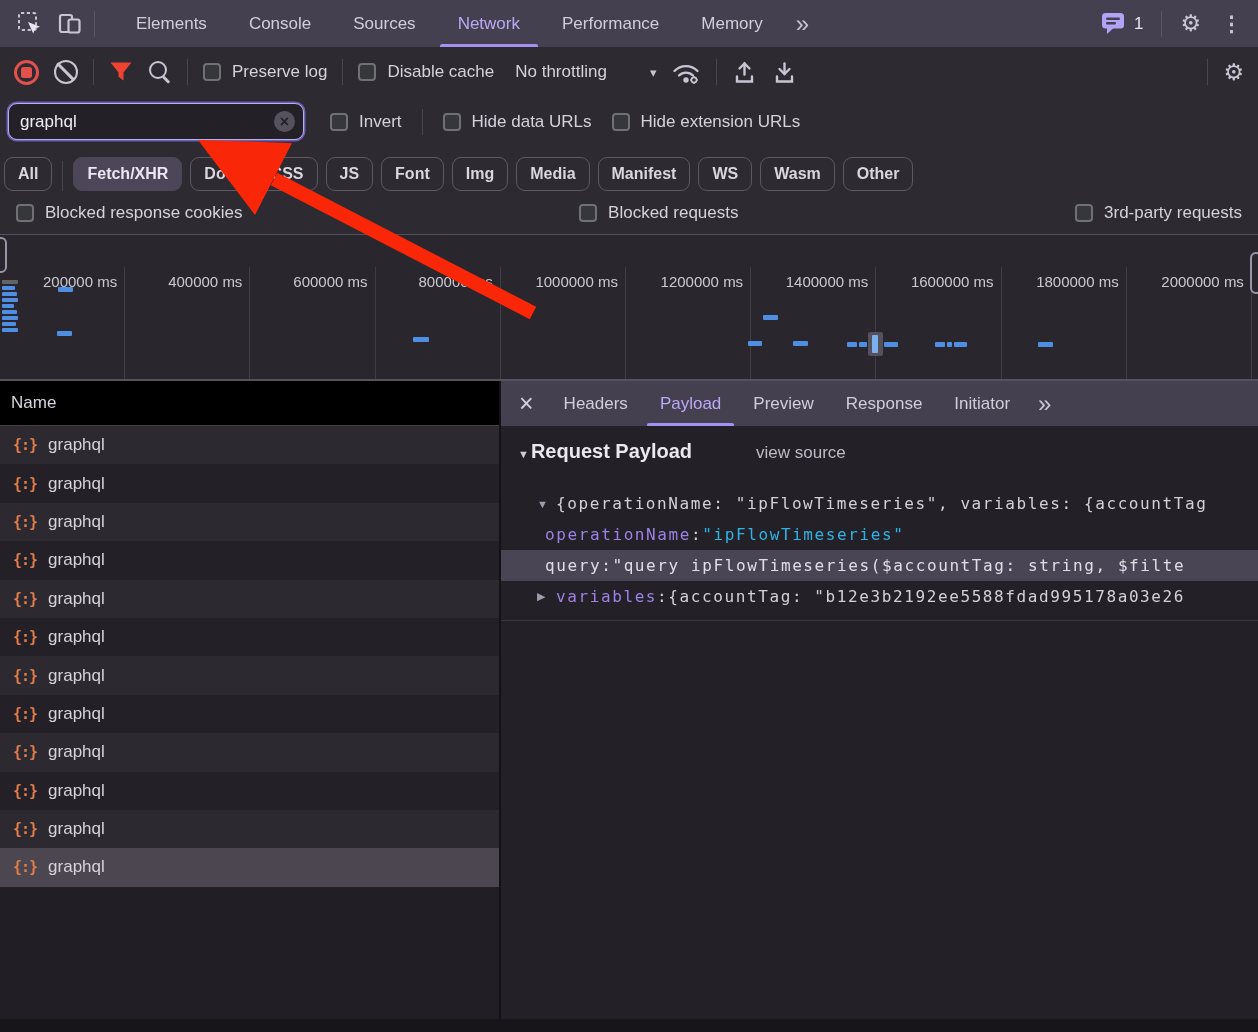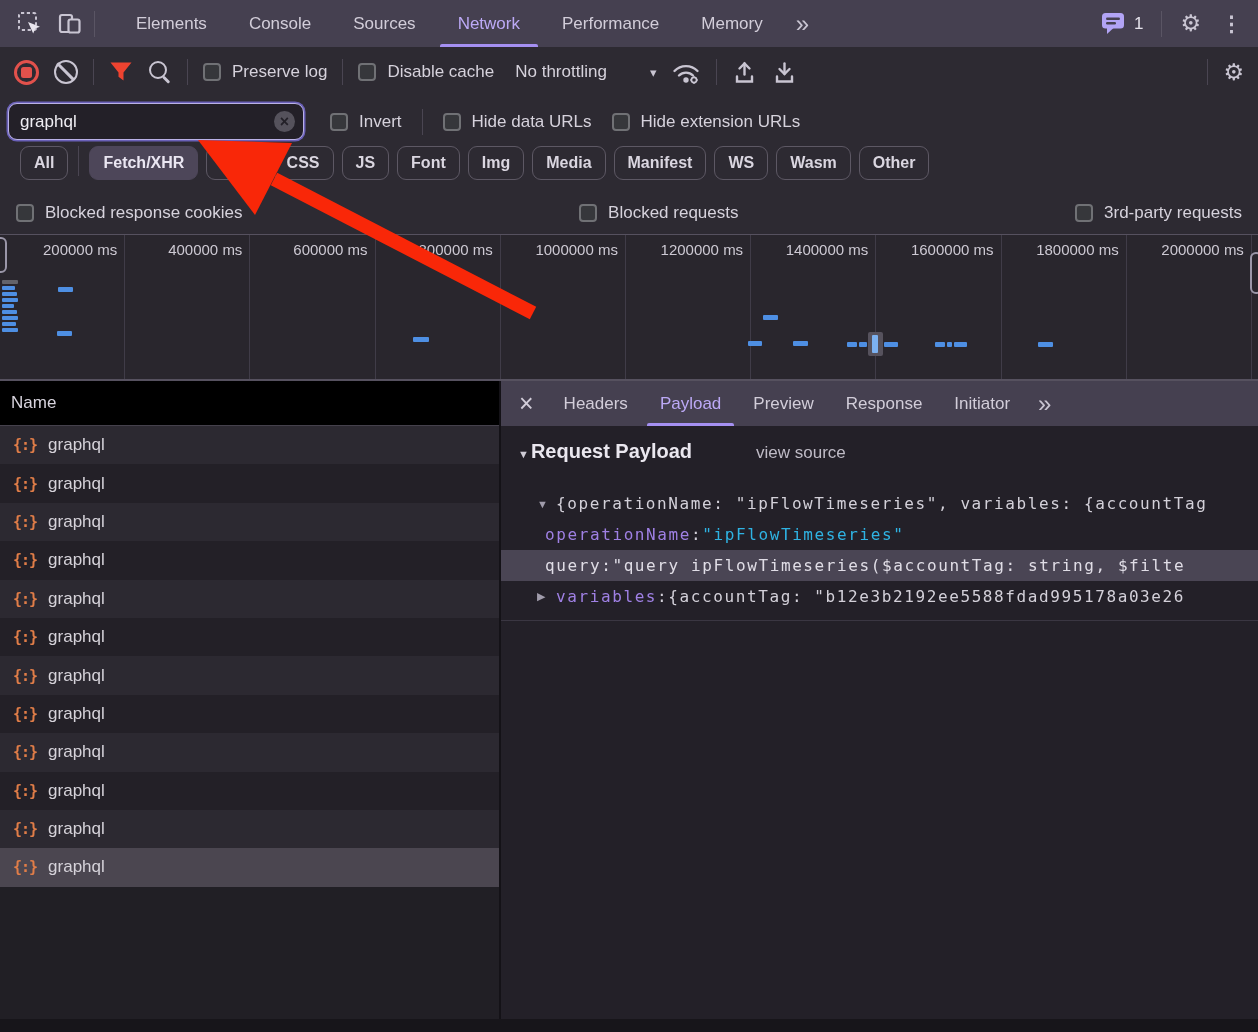--- a/index.html
+++ b/index.html
@@ -40,31 +40,31 @@
   .spacer { flex:1; }
 
   
   .filter-row { height:49px; display:flex; align-items:center; padding:0 8px; gap:20px; background:#2d2a32; }
   .filter-input { width:296px; height:37px; background:#232028; border:1.5px solid #b9b1e6; box-shadow:0 0 0 1.5px #6a60b8; border-radius:9px; display:flex; align-items:center; padding:0 8px 0 11px; flex:none; }
   .filter-input .value { font-size:17px; color:#f0eef4; flex:1; }
   .input-clear { width:21px; height:21px; border-radius:50%; background:#55525c; color:#232028; display:flex; align-items:center; justify-content:center; font-size:16px; font-weight:bold; line-height:1; }
   .filter-row .invert { margin-left:6px; }
 
   
-  .chips-row { height:45px; display:flex; align-items:flex-start; padding:0 20px; gap:8px; background:#2d2a32; }
+  .chips-row { height:45px; display:flex; align-items:flex-end; padding:0 4px; gap:8px; background:#2d2a32; }
   .chip { height:34px; padding:0 13px; border:1.5px solid #5d5864; border-radius:9px; display:flex; align-items:center; font-size:16px; font-weight:600; color:#dad6e0; white-space:nowrap; }
   .chip.selected { background:#4d4659; border-color:#4d4659; color:#eae6f2; }
   .chips-row .vdiv { height:30px; margin:0 2px; }
 
   
   .blocked-row { height:43px; display:flex; align-items:center; padding:0 16px; gap:14px; background:#2d2a32;justify-content:space-between; }
 
   
   .overview { position:relative; height:147px; background:#29262d; border-top:1px solid #56515f; border-bottom:2px solid #56515f; overflow:hidden; }
-  .tl-cols { display:flex; height:100%; }
+  .tl-cols { display:flex; height:100%;margin-top:32px; }
   .tl-col { width:125.2px; flex:none; border-right:1px solid #403c48; font-size:15px; color:#cdc9d3; text-align:right; padding:6px 7px 0 0; white-space:nowrap; overflow:hidden; }
   .bar { position:absolute; background:#4e8fe3; border-radius:1px; }
   .bar.gray { background:#63636a; }
   .bar-sel-bg { position:absolute; background:#56525d; border-radius:2px; }
   .bar-sel { position:absolute; background:#7cb1f0; border-radius:1px; }
   .ov-pill { position:absolute; border:2px solid #9a96a8; border-radius:6px; background:#29262d; }
   .ov-pill.left { left:-5px; top:2px; width:12px; height:36px; }
   .ov-pill.right { right:-4px; top:17px; width:12px; height:42px; }
 
   

